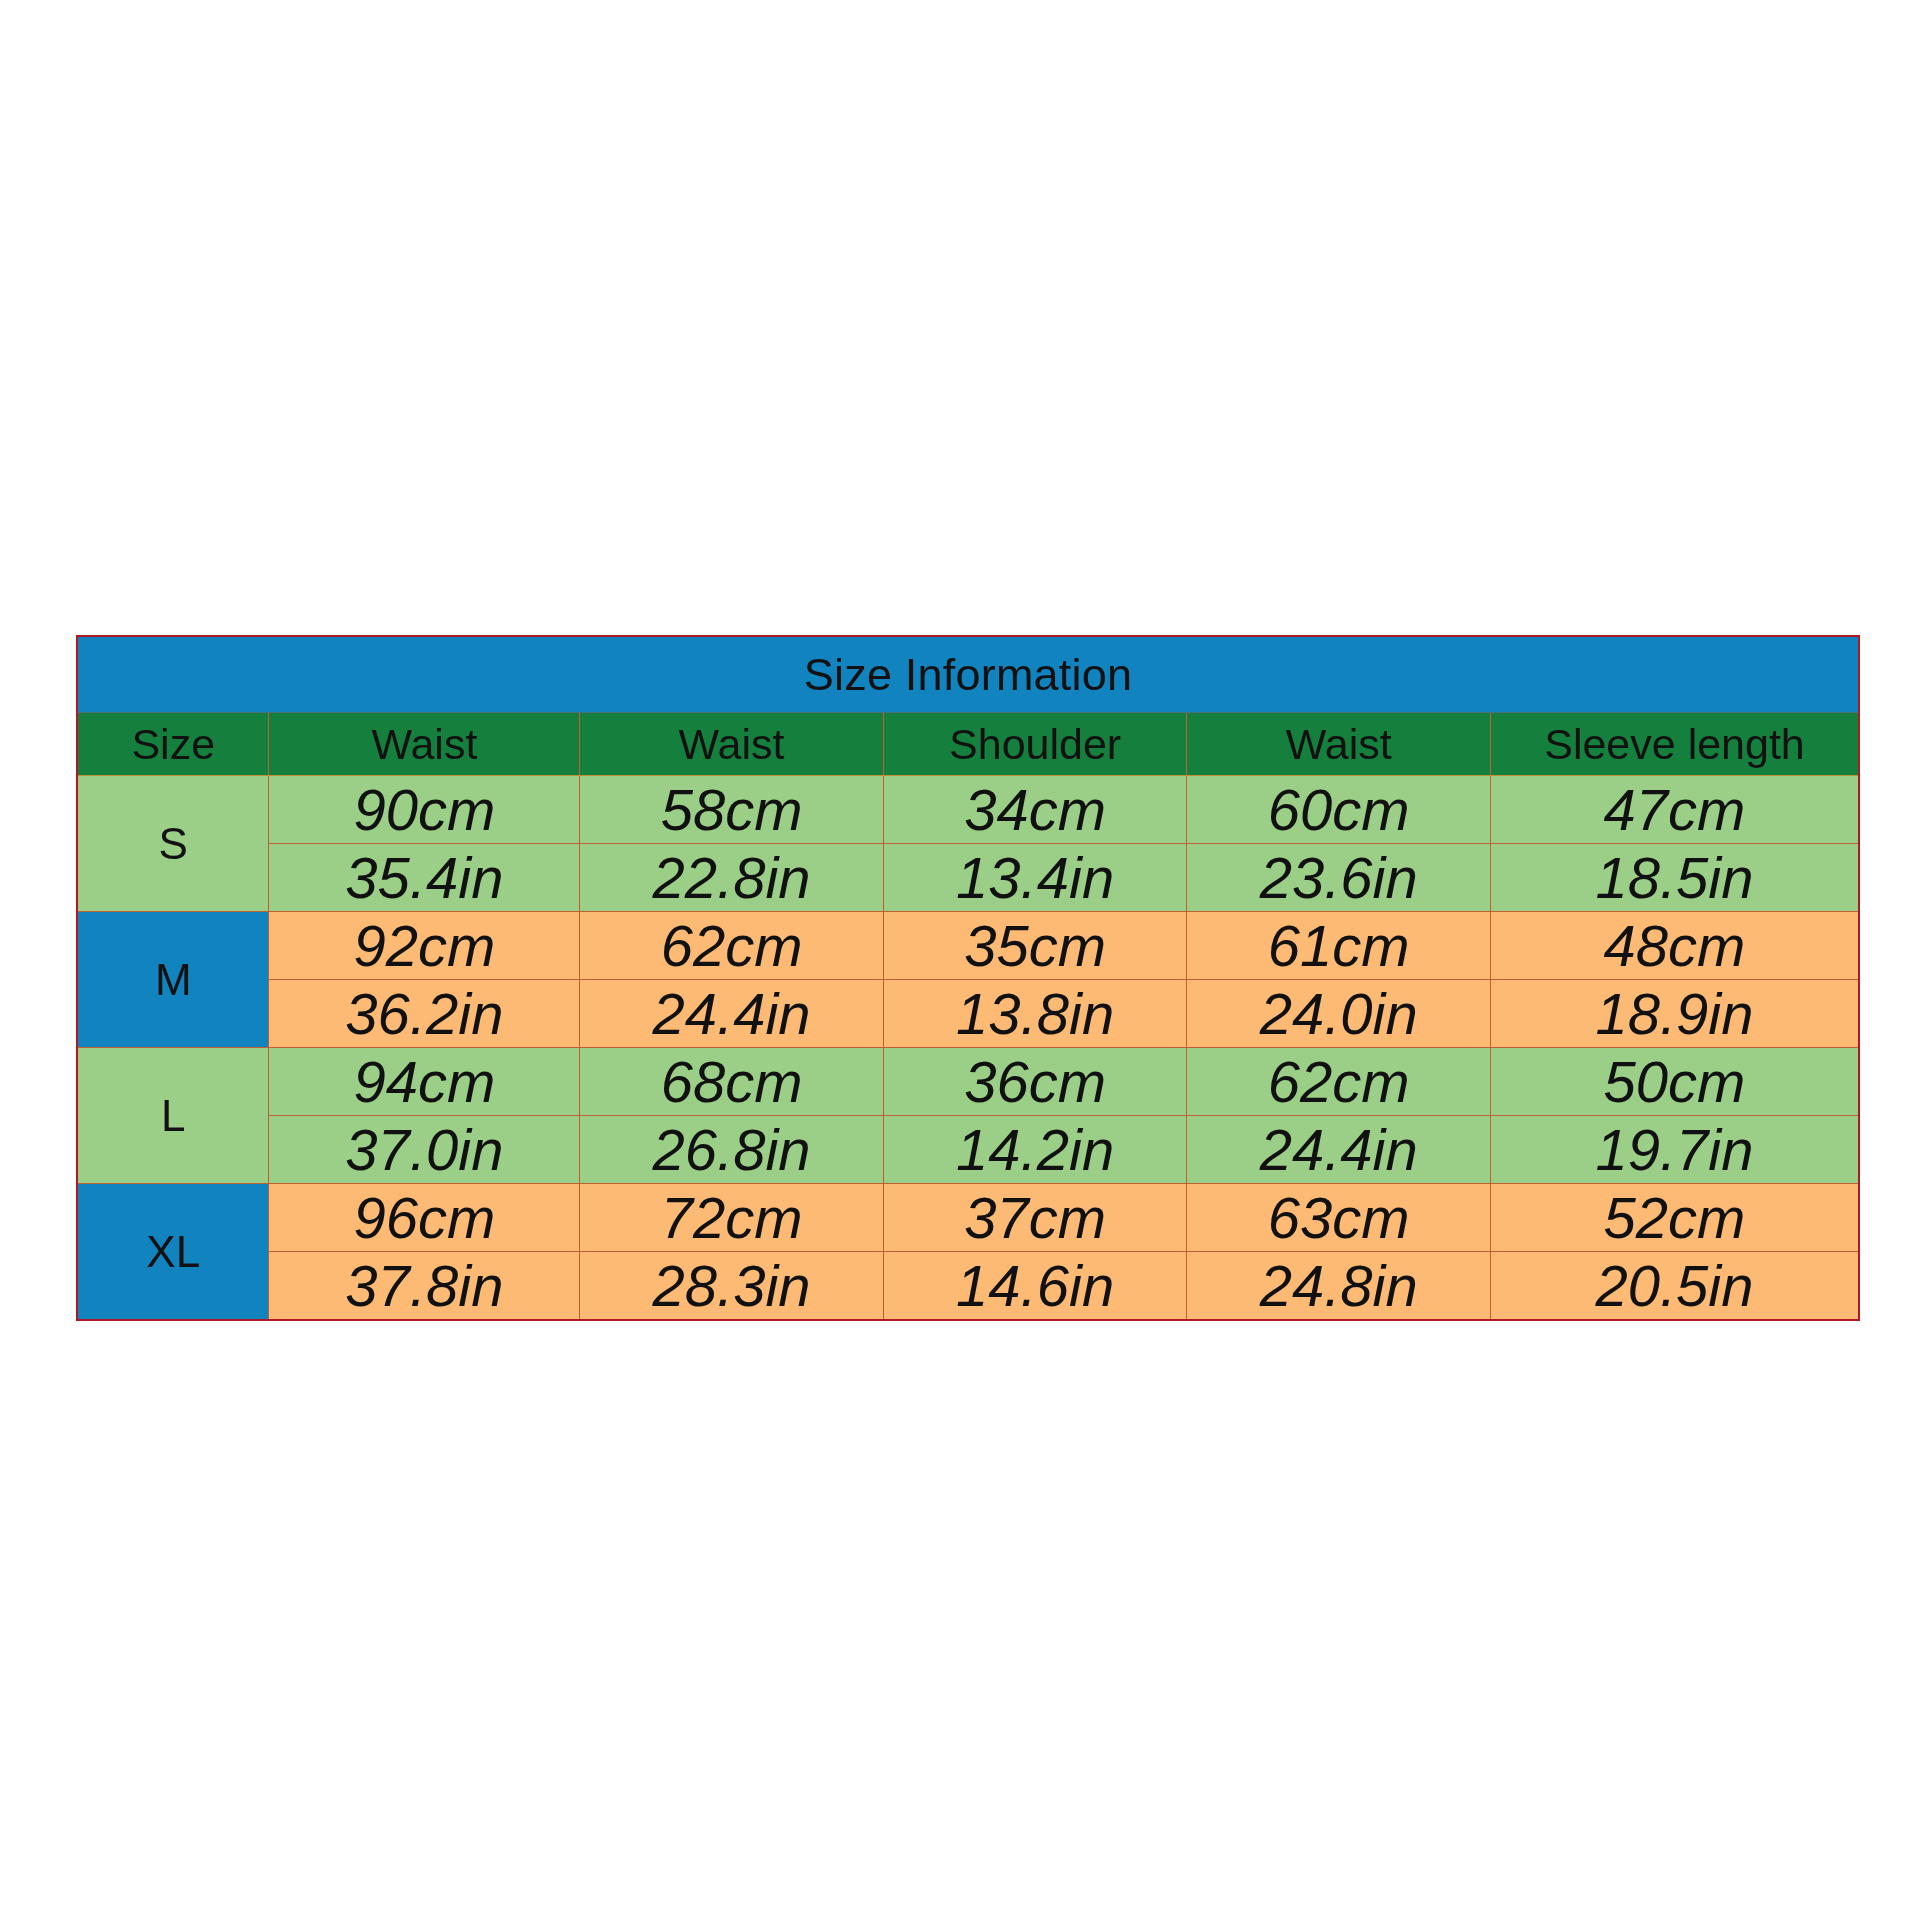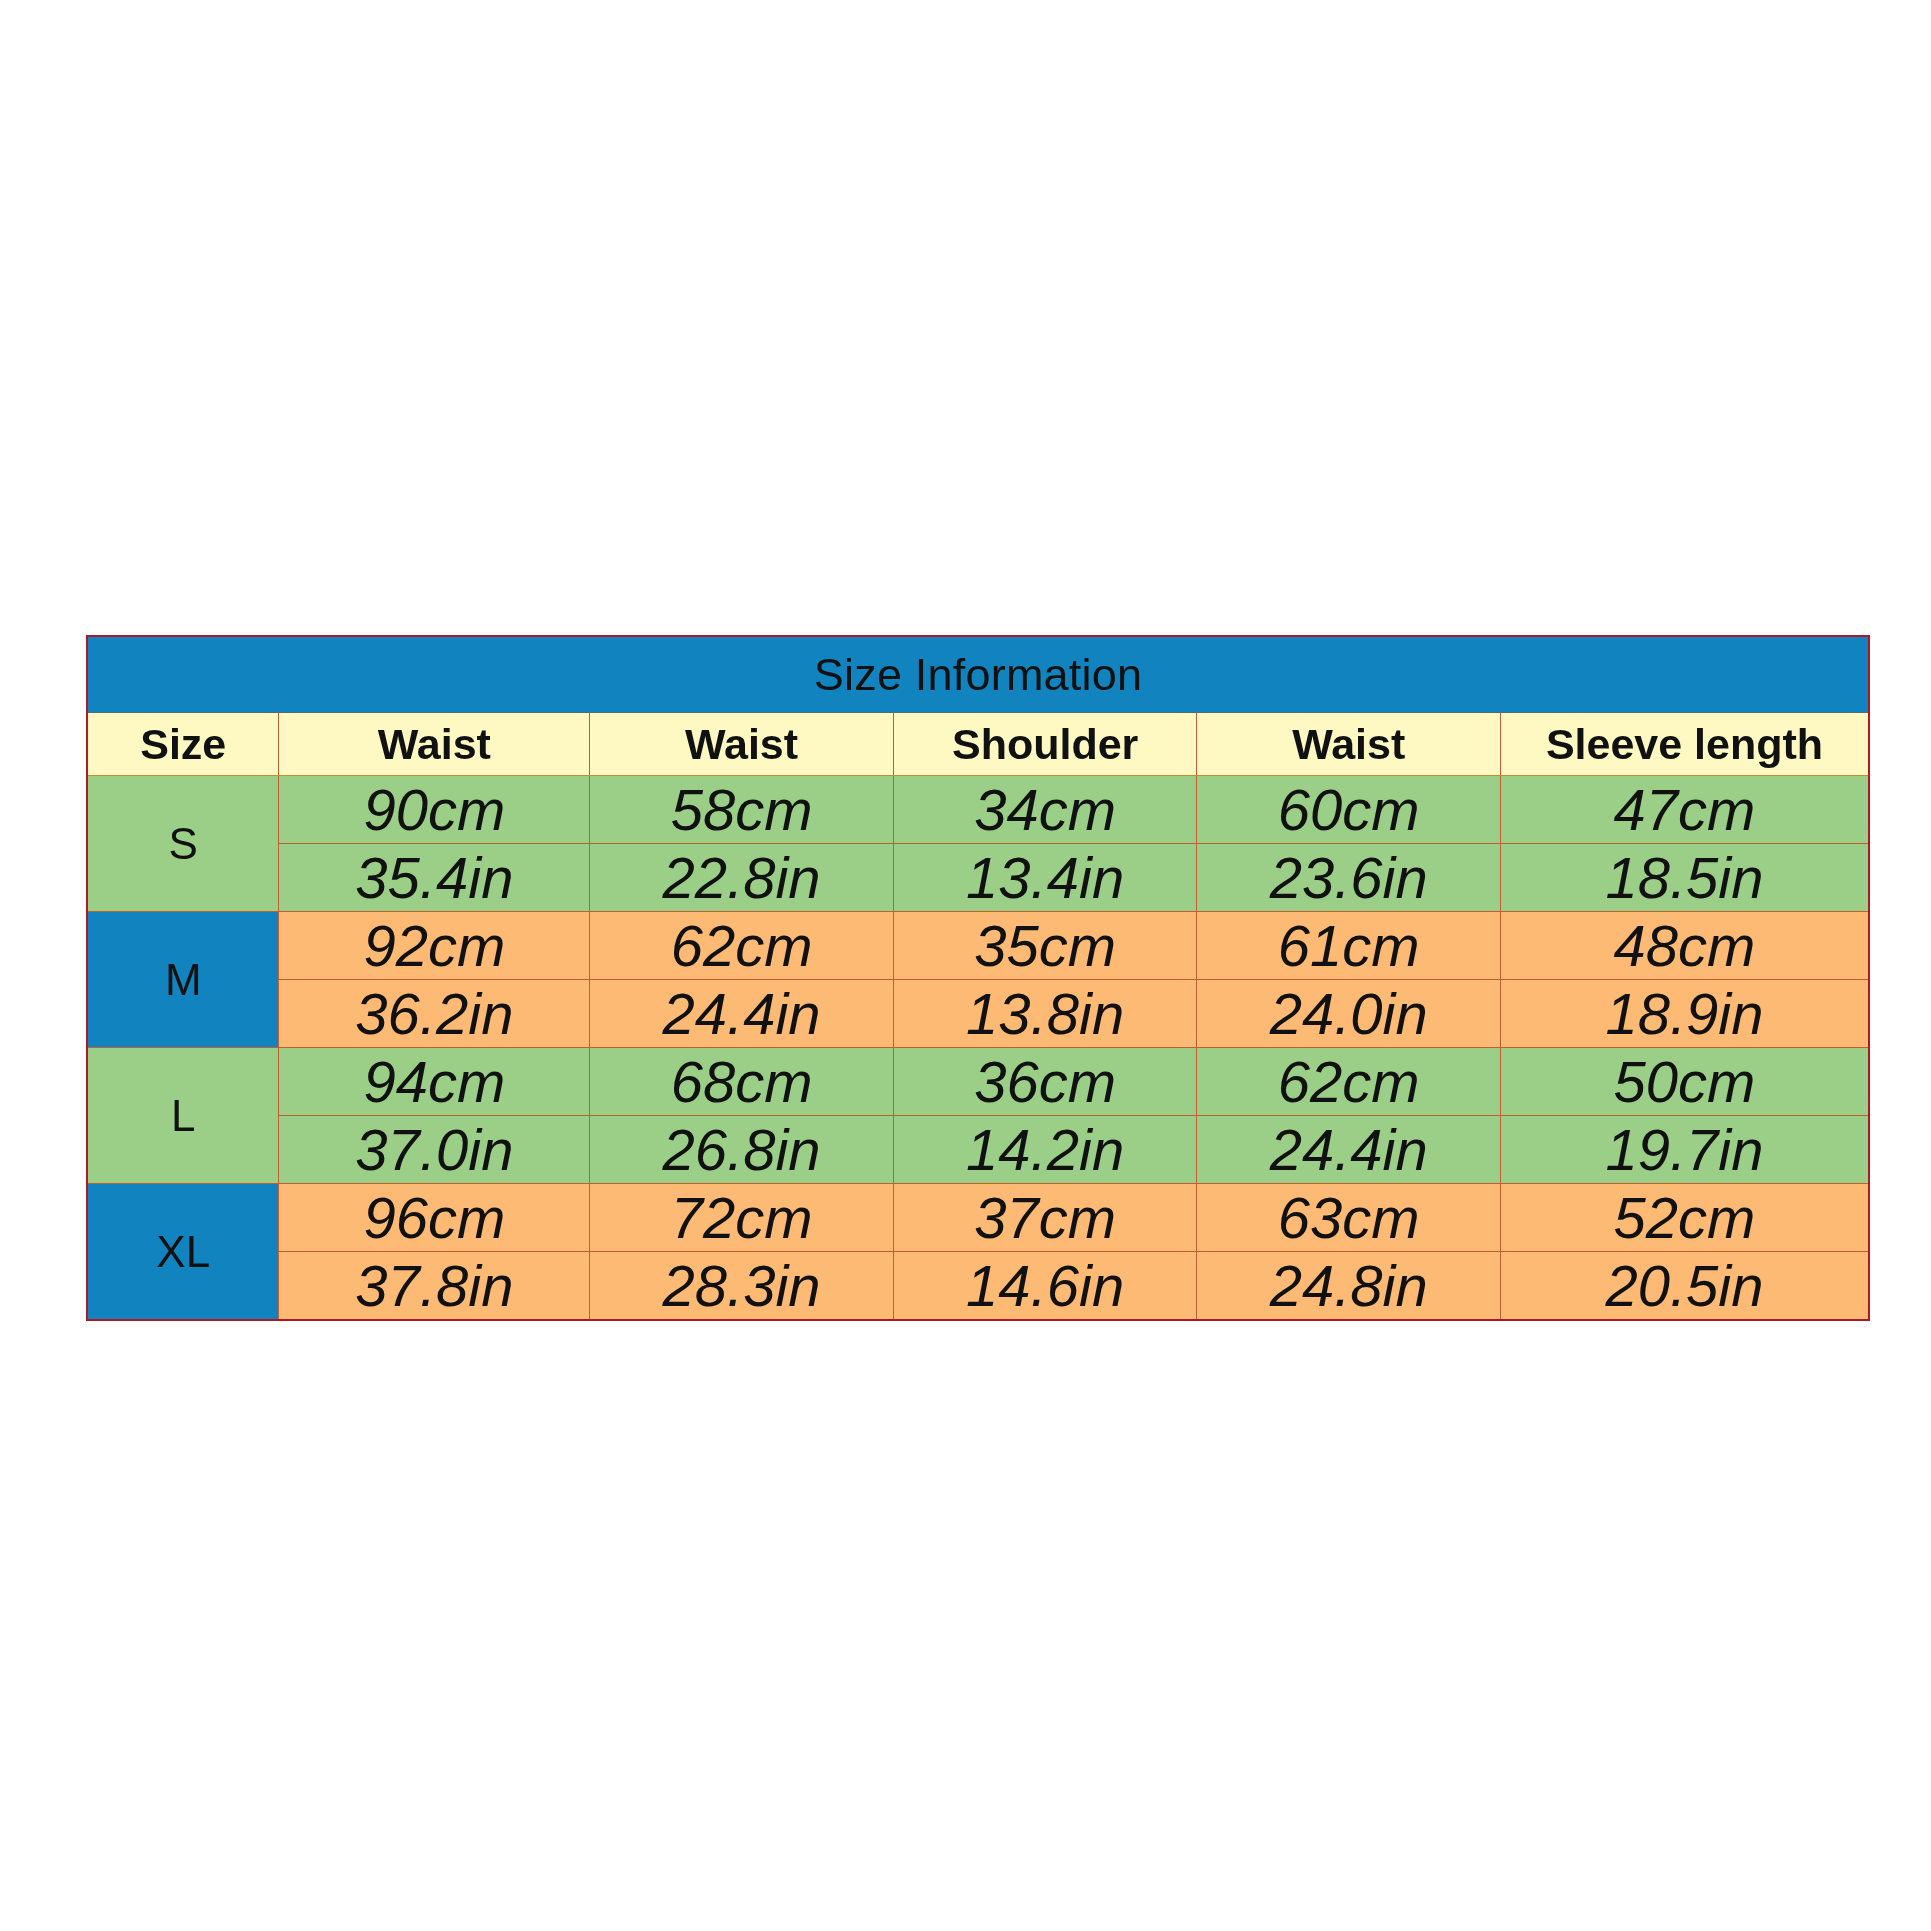--- a/index.html
+++ b/index.html
@@ -10,21 +10,21 @@
   body {
     width: 1931px;
     height: 1931px;
     font-family: "Liberation Sans", sans-serif;
     position: relative;
     overflow: hidden;
   }
 
   #size-chart-wrap {
     position: absolute;
-    left: 86px;
+    left: 76px;
     top: 635px;
     width: 1784px;
     height: 616px;
   }
 
   table.size-table {
     width: 100%;
     height: 100%;
     border-collapse: collapse;
     table-layout: fixed;
@@ -48,24 +48,24 @@
     background: #1183BE;
     font-size: 45px;
     height: 75px;
     font-weight: 400;
     border-bottom: 1.9px solid #4A6E7E !important;
     letter-spacing: 0.2px;
   }
 
   
   .head-cell {
-    background: #fef9c3;
+    background: #15803d;
     font-size: 43px;
     height: 62px;
-    font-weight: 700;
+    font-weight: 400;
     border-bottom: 1px solid #C09030 !important;
   }
 
   
   .band-green td { background: #9BCE87; }
   .band-blue  td { background: #fdba74; }
 
   .size-cell {
     font-size: 44px;
     font-weight: 400;

